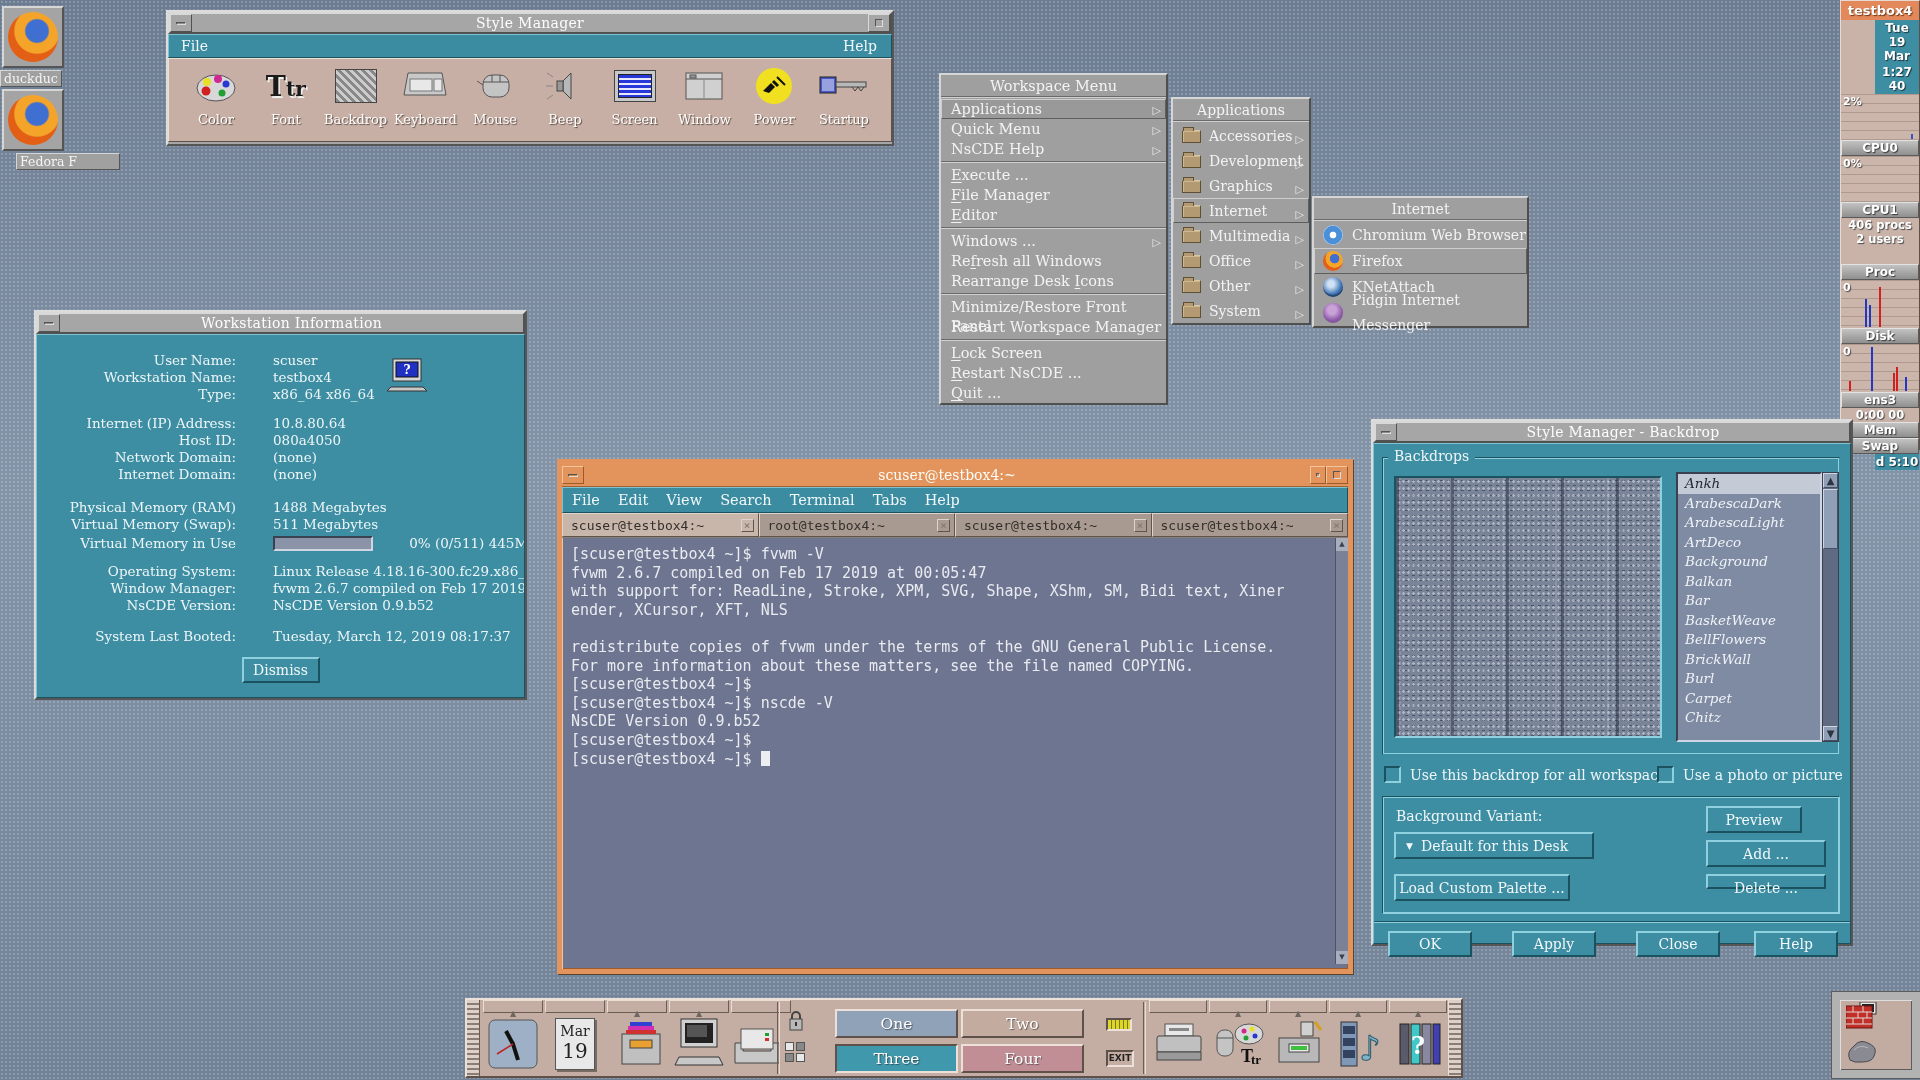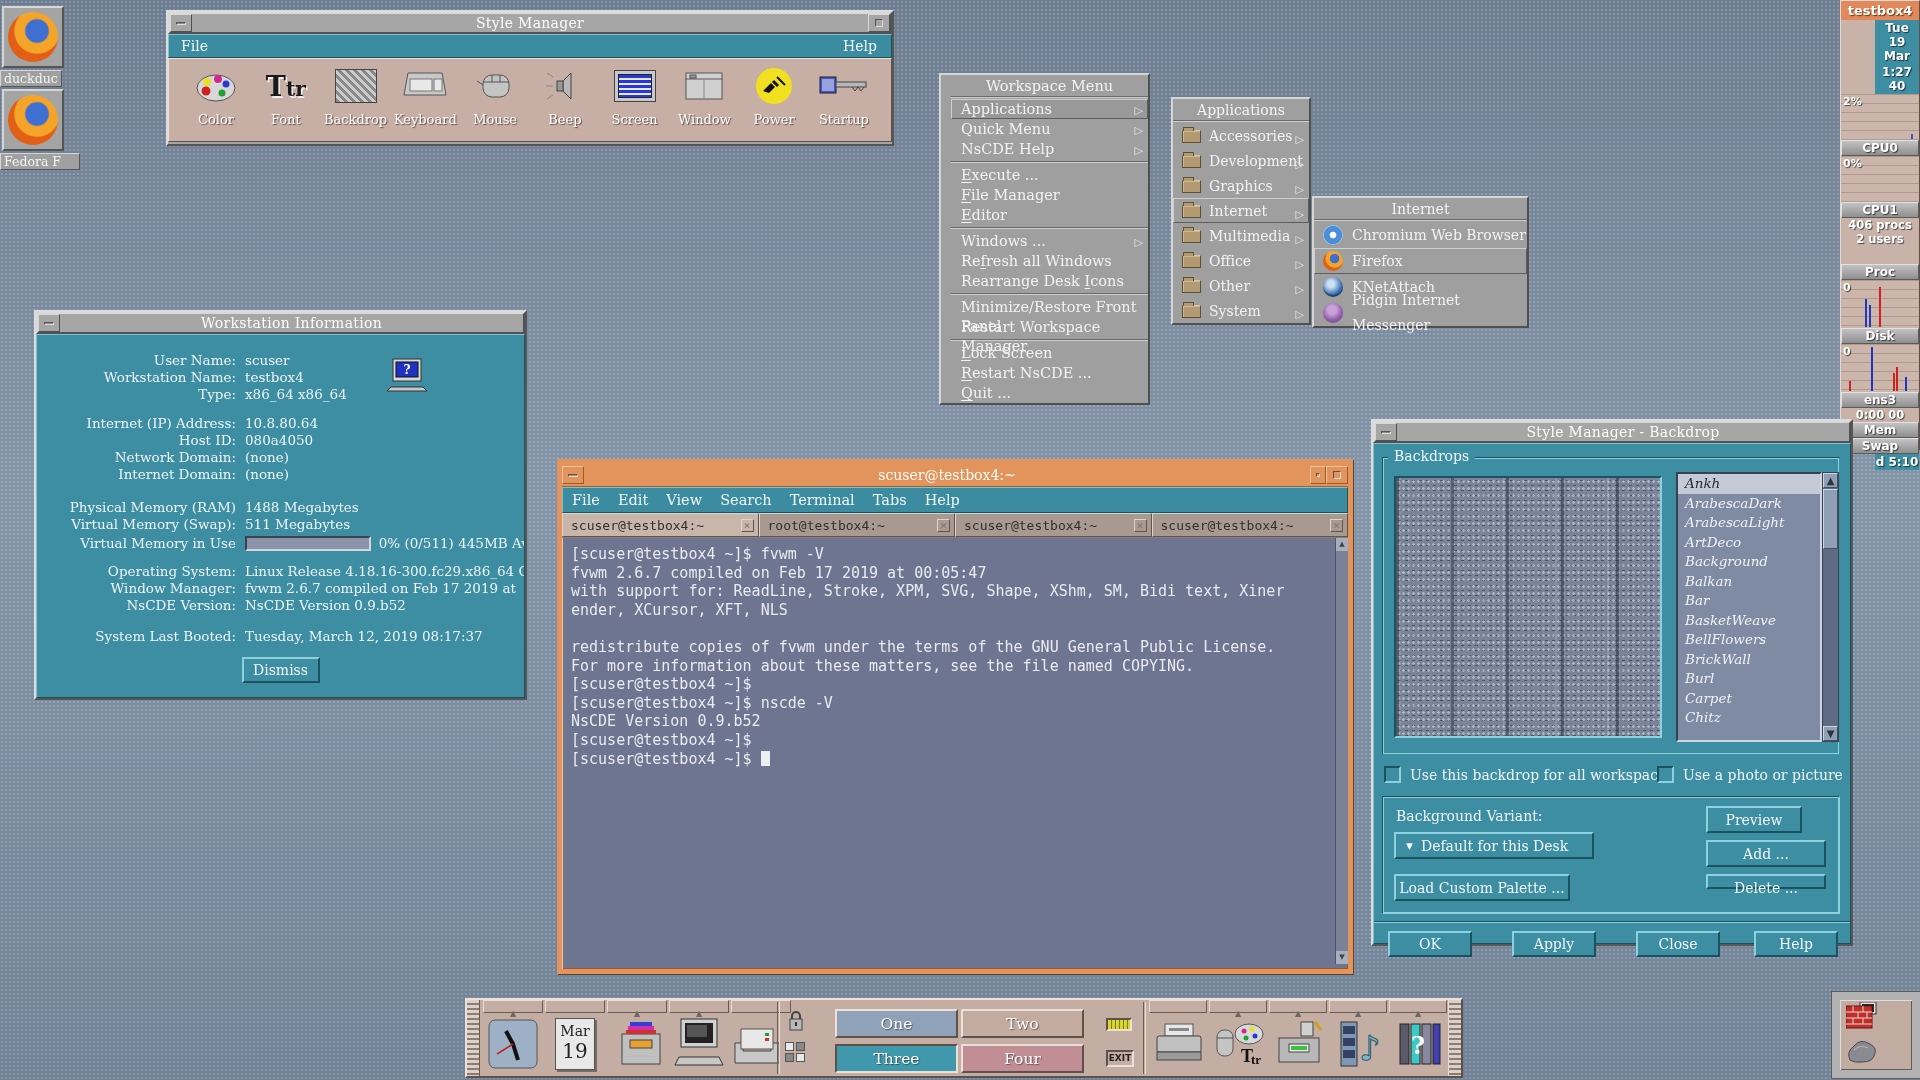--- a/index.html
+++ b/index.html
@@ -55,21 +55,21 @@
     background: radial-gradient(circle at 58% 38%, #3f6fd0 0 26%, #f5a42a 30% 52%, #e35f16 55% 78%, #f3b93a 80%); }
   .ic-chromium { border-radius:50%;
     background: radial-gradient(circle, #fff 0 22%, #4b8fd8 26% 62%, #9fc2e8 66%); }
   .ic-globe { border-radius:50%;
     background: radial-gradient(circle at 40% 35%, #cfe2f4 0 18%, #3a6fb0 60%, #1c3f6e);
     box-shadow: inset 0 -2px 0 rgba(0,0,0,.3); }
   .ic-pidgin { border-radius:45% 45% 50% 50%;
     background: radial-gradient(circle at 45% 35%, #c9a2d8 0 25%, #8f5ca8 60%, #5f3a78); }
 
   
-  .wi-row { display:flex; height:17px; line-height:17px; font-size:13.5px; color:#eef6f8; }
+  .wi-row { display:flex; height:17px; line-height:17px; font-size:13.5px; color:#eef6f8;gap:28px; }
   .wi-l { width:208px; text-align:right; padding-right:9px; flex:0 0 auto; }
   .wi-v { white-space:nowrap; overflow:hidden; }
 
   
   .btn { background:#3d8ea3; color:#f2f8f9; font-size:14px; text-align:center;
     border:2px solid; border-color:#8fd0de #1b5260 #1b5260 #8fd0de; font-family:"DejaVu Serif",serif; }
 
   
   .term-menu span { padding:0 9px; }
   .tab { flex:1; height:24px; display:flex; align-items:center; font-family:"DejaVu Sans Mono",monospace;
@@ -129,21 +129,21 @@
 </head>
 <body>
 
 <div class="dicon-tile" style="left:2px;top:6px;">
   <div class="ic-ff" style="width:50px;height:50px;"></div>
 </div>
 <div class="dicon-lbl" style="left:0;top:70px;width:62px;">duckduc</div>
 <div class="dicon-tile" style="left:2px;top:89px;">
   <div class="ic-ff" style="width:50px;height:50px;"></div>
 </div>
-<div class="dicon-lbl" style="left:0;top:153px;width:80px;">Fedora F</div>
+<div class="dicon-lbl" style="left:16px;top:153px;width:104px;">Fedora F</div>
 
 <div id="monitor" style="top:0;height:450px;">
   <div style="background:#e2885a;text-align:center;font-weight:bold;font-size:13px;text-shadow:1px 1px 1px #6b3616;padding:2px 0;">testbox4</div>
   <div class="mon-teal">Tue 19 Mar</div>
   <div class="mon-teal" style="font-size:12px;">1:27 40</div>
   <div class="mon-chart" style="height:46px;">
     <span class="mon-lbl">2%</span>
     <div class="spike" style="left:70px;height:5px;background:#3a52c8;"></div>
   </div>
   <div class="mon-bar">CPU0</div>
@@ -435,21 +435,21 @@
       <div><span class="tline" style="display:inline;">[scuser@testbox4 ~]$ </span><span class="cursor"></span></div>
     </div>
     <div style="width:13px;background:#7b8297;border-left:1px solid #4e5468;display:flex;flex-direction:column;">
       <div style="height:13px;background:#a9aebc;font-size:7px;text-align:center;line-height:12px;color:#3a4050;">▲</div>
       <div style="flex:1;"></div>
       <div style="height:13px;background:#a9aebc;font-size:7px;text-align:center;line-height:12px;color:#3a4050;">▼</div>
     </div>
   </div>
 </div>
 
-<div class="menu" style="left:939px;top:73px;width:211px;padding-left:10px;">
+<div class="menu" style="left:939px;top:73px;width:229px;">
   <div class="menu-title">Workspace Menu</div>
   <div class="mtsep"></div>
   <div class="mi hl"><span>Applications</span><span class="sarr">▷</span></div>
   <div class="mi"><span>Quick Menu</span><span class="sarr">▷</span></div>
   <div class="mi"><span>NsCDE Help</span><span class="sarr">▷</span></div>
   <div class="msep"></div>
   <div class="mi"><span><u>E</u>xecute ...</span></div>
   <div class="mi"><span><u>F</u>ile Manager</span></div>
   <div class="mi"><span><u>E</u>ditor</span></div>
   <div class="msep"></div>

